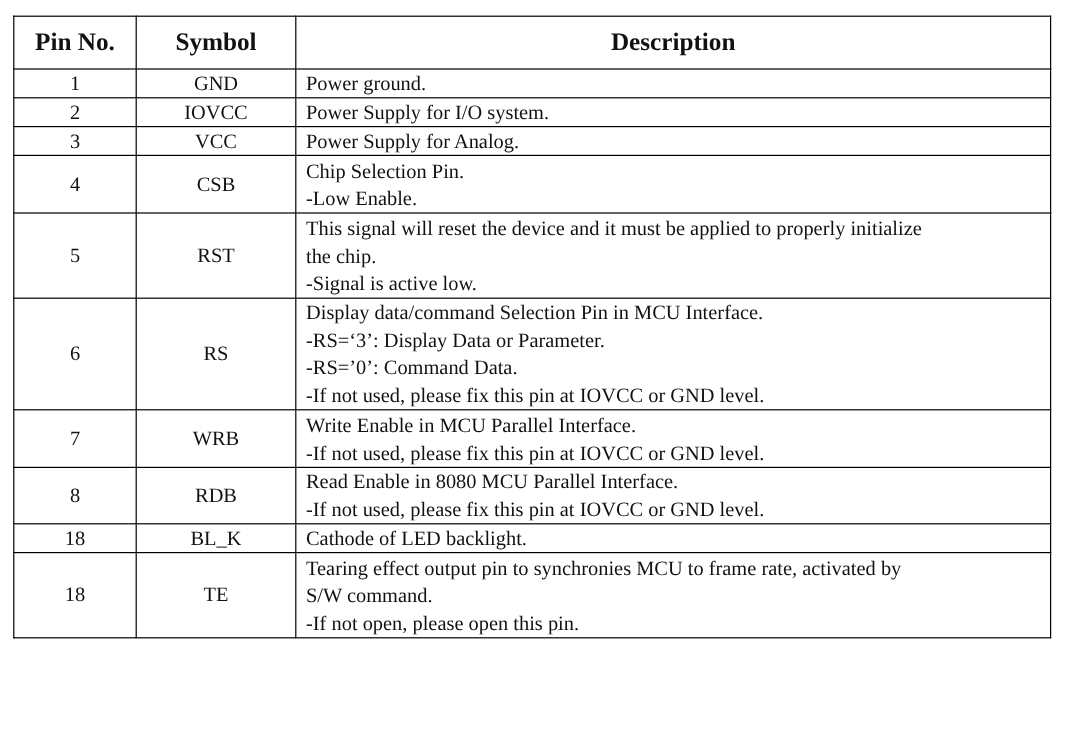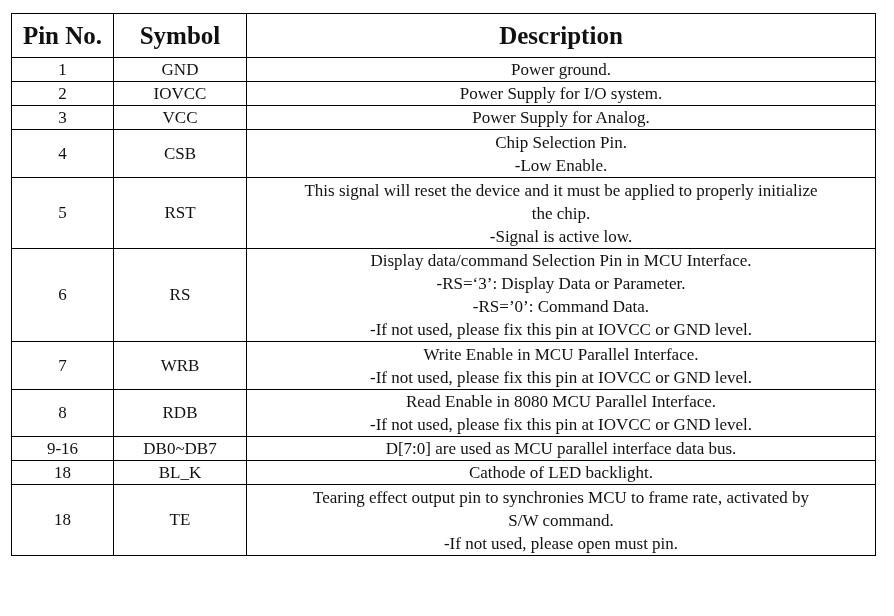--- a/index.html
+++ b/index.html
@@ -14,26 +14,26 @@
       color: #111111;
       table-layout: fixed;
     }
     table.pins td, table.pins th {
       border: 1.5px solid #000000;
       padding: 0 8px;
       vertical-align: middle;
     }
     table.pins th {
       font-weight: bold;
-      font-size: 25px;
+      font-size: 21px;
       height: 43px;
       text-align: center;
     }
     table.pins td.c { text-align: center; }
-    table.pins td.d { text-align: center; line-height: 23px; padding-top: 0; padding-bottom: 0; margin-left: 44px; }
+    table.pins td.d { text-align: left; line-height: 23px; padding-top: 0; padding-bottom: 0; margin-left: 44px; }
     .line { display: block; white-space: nowrap; }
     col.c1 { width: 102px; }
     col.c2 { width: 133px; }
     col.c3 { width: 629px; }
   </style>
 </head>
 <body>
 
 <table class="pins">
   <colgroup>
@@ -106,37 +106,30 @@
         </td>
       </tr>
       <tr style="height: 47px;">
         <td class="c">8</td>
         <td class="c">RDB</td>
         <td class="d">
           <span class="line">Read Enable in 8080 MCU Parallel Interface.</span>
           <span class="line">-If not used, please fix this pin at IOVCC or GND level.</span>
         </td>
       </tr>
-      <tr style="height: 24px;">
-        <td class="c">9-16</td>
-        <td class="c">DB0~DB7</td>
-        <td class="d">
-          <span class="line">D[7:0] are used as MCU parallel interface data bus.</span>
-        </td>
-      </tr>
       <tr style="height: 24px; font-family: Liberation Serif, serif;">
         <td class="c">18</td>
         <td class="c">BL_K</td>
         <td class="d">
           <span class="line">Cathode of LED backlight.</span>
         </td>
       </tr>
       <tr style="height: 71px;">
         <td class="c">18</td>
         <td class="c">TE</td>
         <td class="d">
           <span class="line">Tearing effect output pin to synchronies MCU to frame rate, activated by</span>
           <span class="line">S/W command.</span>
-          <span class="line">-If not used, please open must pin.</span>
+          <span class="line">-If not open, please open this pin.</span>
         </td>
       </tr>
     </tbody>
 </table>
 
 </body></html>

